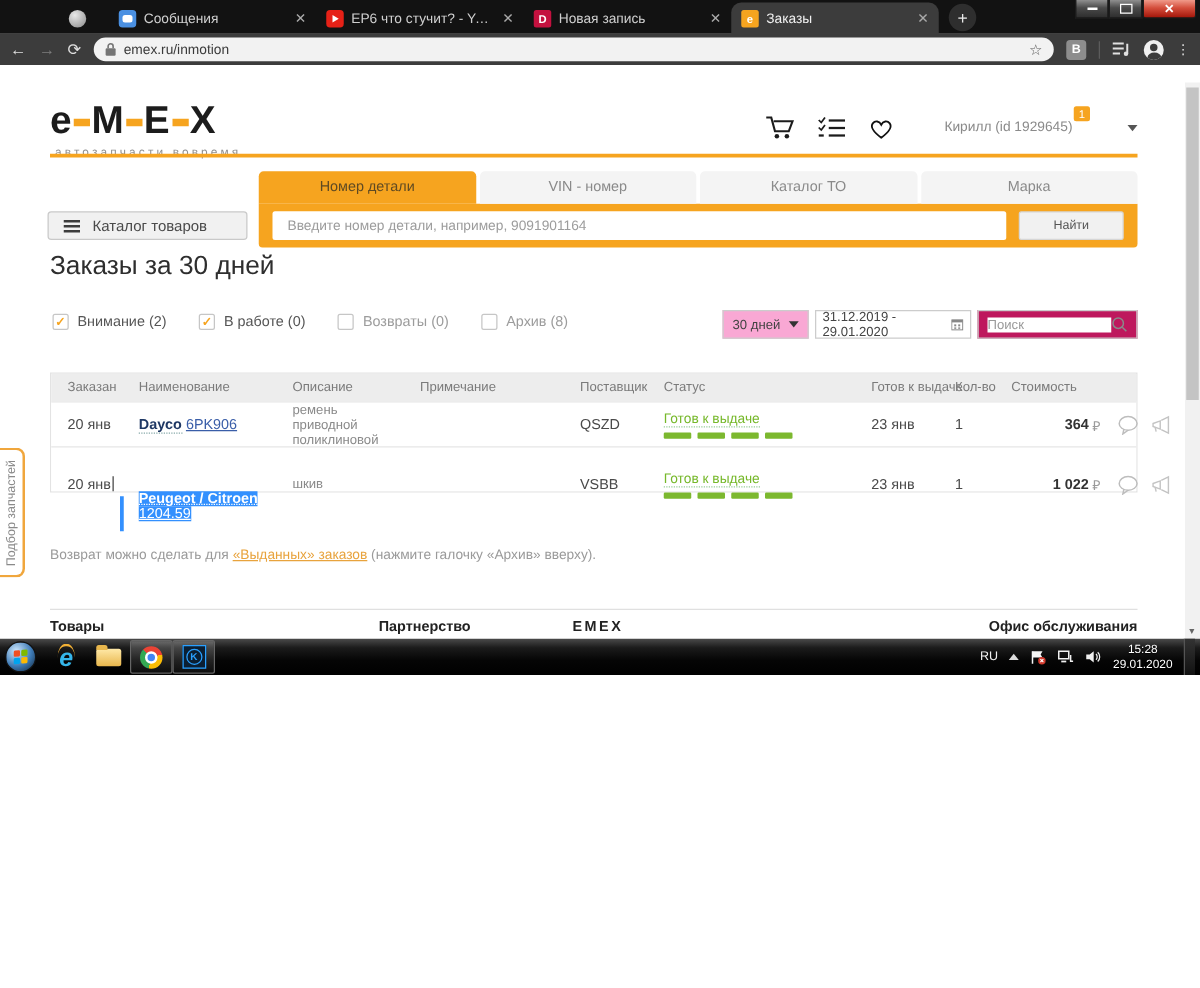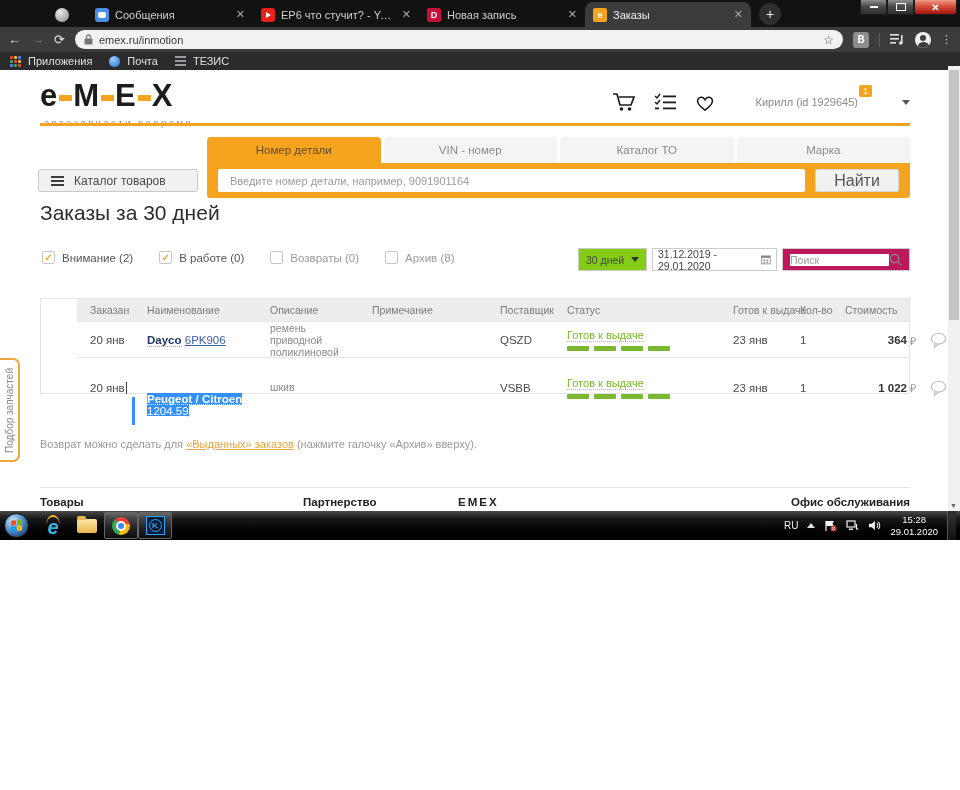--- a/index.html
+++ b/index.html
@@ -84,43 +84,43 @@
   .stabs { display:flex; gap:3px; height:26px; }
   .stab { flex:1; display:flex; align-items:center; justify-content:center; font-size:11.5px; color:#8a8a8a;
           background:#f4f4f4; border-radius:4px 4px 0 0; }
   .stab.active { background:#f6a41f; color:#5f4a23; }
   .sband { height:35px; background:#f6a41f; display:flex; align-items:center; gap:10px; padding:0 11px;
            border-radius:0 0 3px 3px; }
   .sband input { flex:1; height:23px; border:none; border-radius:2px; padding:0 12px; font-size:11px; color:#333;
                  font-family:"Liberation Sans", sans-serif; }
   .sband input::placeholder { color:#9c9c9c; }
   .find-btn { width:84px; height:23px; background:#f1f1f1; border:1px solid #d6d6d6; border-radius:2px;
-              font-size:16px; color:#555; display:flex; align-items:center; justify-content:center; }
+              font-size:10px; color:#555; display:flex; align-items:center; justify-content:center; }
 
   .h1 { position:absolute; left:40px; top:131px; font-size:21px; color:#2e2e2e; font-weight:400; }
 
   .filters { position:absolute; left:42px; top:181px; display:flex; gap:26px; align-items:center; }
   .cb { display:flex; align-items:center; gap:7px; font-size:11.5px; color:#555; }
   .cb.dim { color:#9c9c9c; }
   .cb-box { width:13px; height:13px; border:1px solid #c6c6c6; border-radius:2px; background:#fff;
             display:flex; align-items:center; justify-content:center; font-size:10px; color:#f6a41f; font-weight:bold; }
 
-  .sel { position:absolute; left:578px; top:178px; width:69px; height:23px; border:1px solid #ccc; background:#84cc16;
+  .sel { position:absolute; left:578px; top:178px; width:69px; height:23px; border:1px solid #ccc; background:#f9a8d4;
          display:flex; align-items:center; justify-content:space-between; padding:0 7px; font-size:10.5px; color:#444; }
   .sel .car { width:0; height:0; border-left:4px solid transparent; border-right:4px solid transparent; border-top:5px solid #333; }
   .datef { position:absolute; left:652px; top:178px; width:125px; height:23px; border:1px solid #ccc; background:#fff;
            display:flex; align-items:center; gap:4px; padding:0 5px; font-size:10.5px; color:#444; }
   .searchf { position:absolute; left:782px; top:178px; width:128px; height:23px; border:1px solid #ccc; background:#be185d;
              display:flex; align-items:center; padding:0 7px; }
   .searchf input { flex:1; border:none; outline:none; font-size:10.5px; color:#444; width:80px;
                    font-family:"Liberation Sans", sans-serif; }
   .searchf input::placeholder { color:#9a9a9a; }
 
   
-  .otable { position:absolute; left:40px; top:228px; width:870px; border:1px solid #e3e3e3;padding-left:36px; }
+  .otable { position:absolute; left:40px; top:228px; width:870px; border:1px solid #e3e3e3; }
   .trow { display:grid; grid-template-columns:57px 123px 102px 128px 67px 166px 67px 45px 1fr; align-items:center; }
   .thead { background:#ededed; height:22px; font-size:10.5px; color:#7b7b7b; }
   .thead > div { white-space:nowrap; }
   .tr { height:36px; background:#fff; border-top:1px solid #e6e6e6; font-size:11.5px; color:#4a4a4a; }
   .trow > div { padding-left:13px; }
   .c-desc { font-size:10.5px; color:#8a8a8a; line-height:1.15; }
   .brand { color:#1f3864; font-weight:bold; border-bottom:1px dotted #8aa; }
   .part { color:#3a5ea8; text-decoration:underline; }
   .sel-txt { background:#3390fe; color:#fff; border-bottom:none; }
   .name-cell { position:relative;margin-top:35px; }
@@ -232,42 +232,20 @@
         <rect x="0" y="1" width="9" height="1.6" fill="#e0e0e0"></rect>
           <rect x="0" y="5" width="9" height="1.6" fill="#e0e0e0"></rect>
         <rect x="0" y="9" width="6" height="1.6" fill="#e0e0e0"></rect>
         <rect x="11" y="2" width="1.6" height="8" fill="#e0e0e0"></rect>
           <circle cx="10.8" cy="10" r="1.8" fill="#e0e0e0"></circle>
       </svg>
       <span class="avatar"></span>
       <span class="dots">⋮</span>
     </div>
 
-    <div class="bookmarks">
-      <span class="apps-grid">
-        <i style="background:#e8453c"></i>
-          <i style="background:#f9bb2d"></i>
-          <i style="background:#4688f1"></i>
-        <i style="background:#3aa757"></i>
-          <i style="background:#e8453c"></i>
-          <i style="background:#f9bb2d"></i>
-        <i style="background:#4688f1"></i>
-          <i style="background:#3aa757"></i>
-          <i style="background:#e8453c"></i>
-      </span>
-      <span class="bm-label">Приложения</span>
-      <span class="mail-ic"></span>
-      <span class="bm-label">Почта</span>
-      <span class="tezis-ic">
-          <i></i>
-          <i></i>
-          <i></i>
-        </span>
-      <span class="bm-label">ТЕЗИС</span>
-    </div>
 
     <div class="page">
 
       <div class="logo">
         <div class="logo-row">
           <span>e</span>
           <span class="logo-dash"></span>
           <span>M</span>
           <span class="logo-dash"></span>
           <span>E</span>

